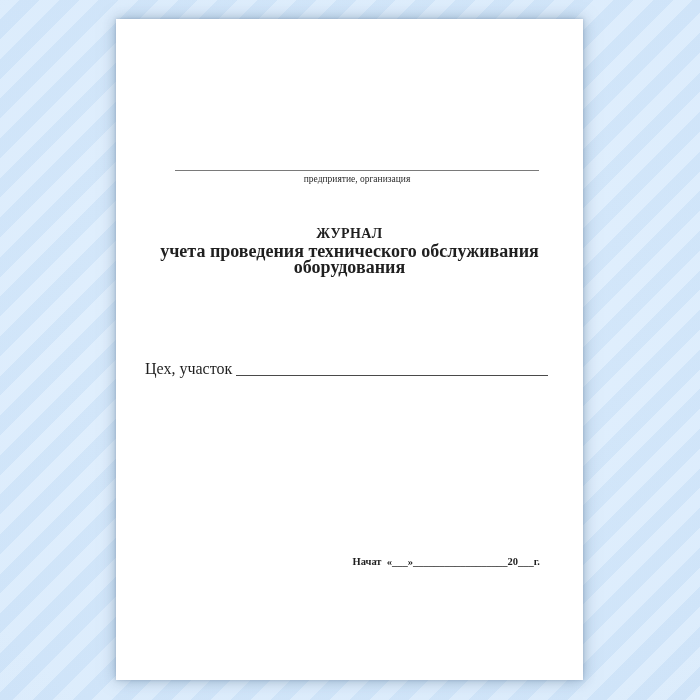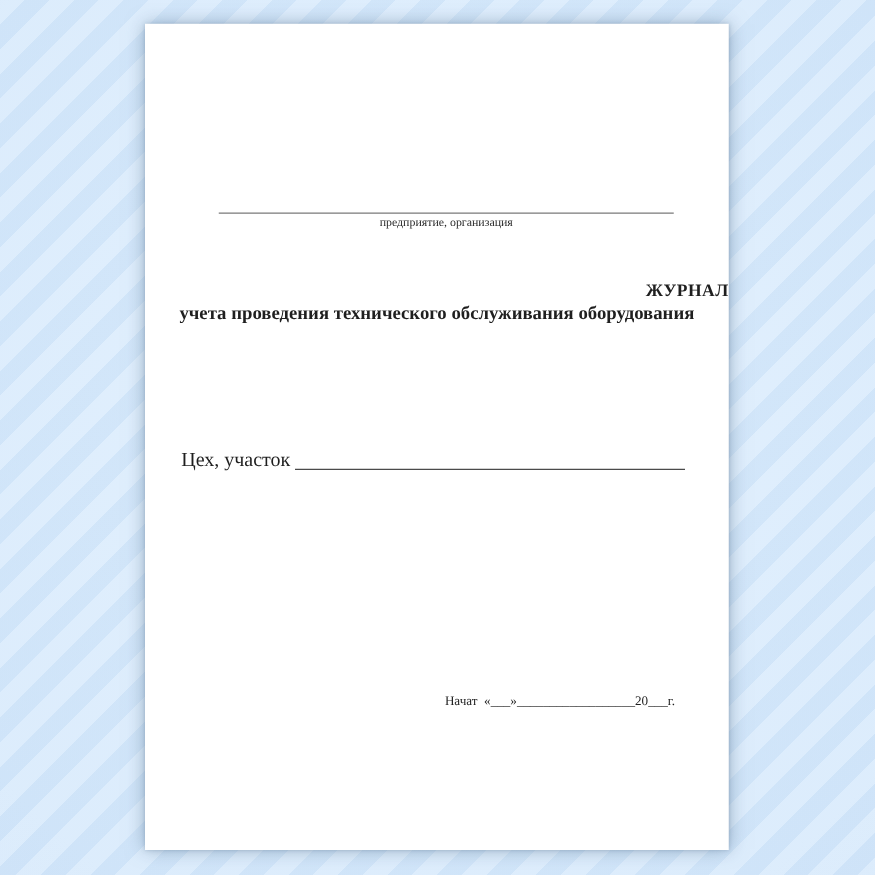--- a/index.html
+++ b/index.html
@@ -49,24 +49,23 @@
     right: 0;
     top: 207px;
     text-align: center;
     font-weight: bold;
     line-height: 16px;
   }
   .title {
     font-size: 14px;
     letter-spacing: 0.4px;
     margin-bottom: 1px;
-    text-align: right;
   }
   .subtitle {
-    font-size: 15px;
+    font-size: 18px;
   }
   .workshop-row {
     position: absolute;
     left: 29px;
     right: 35px;
     top: 342px;
     display: flex;
     align-items: flex-start;
   }
   .workshop-label {
@@ -78,21 +77,21 @@
     flex: 1;
     height: 14px;
     margin-left: 4px;
     border-bottom: 1px solid var(--blank_line, #4a4a4a);
   }
   .dates-block {
     position: absolute;
     right: 43px;
     top: 536px;
     text-align: right;
-    font-weight: normal;
+    font-weight: bold;
     font-size: 10.5px;
   }
   .date-row {
     line-height: 13px;
     margin-bottom: 13px;
     white-space: nowrap;
   }
 </style>
 </head>
 <body>

